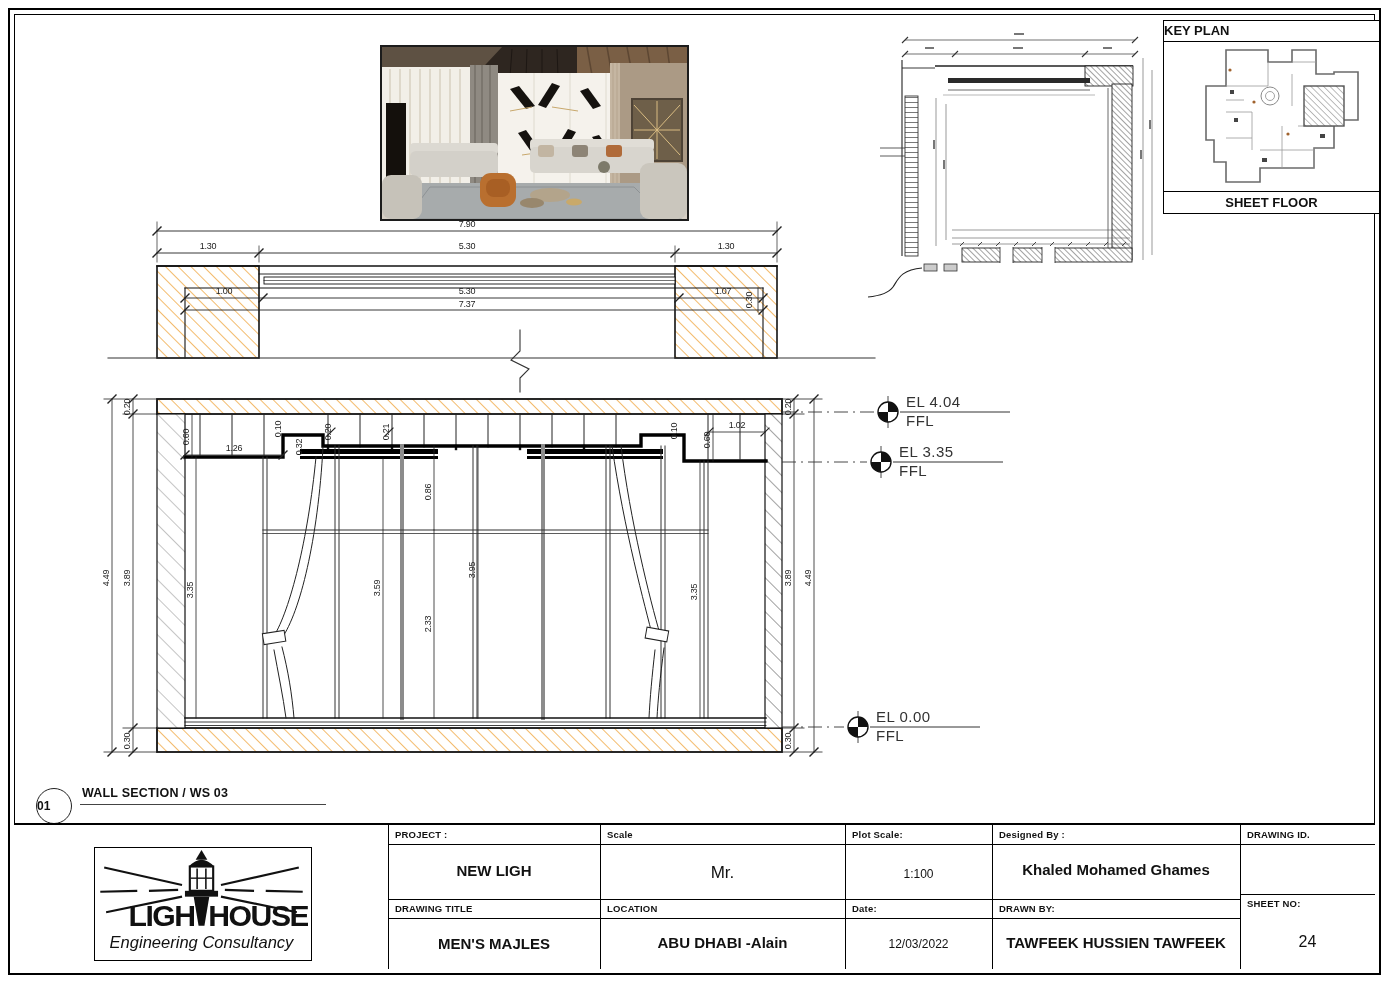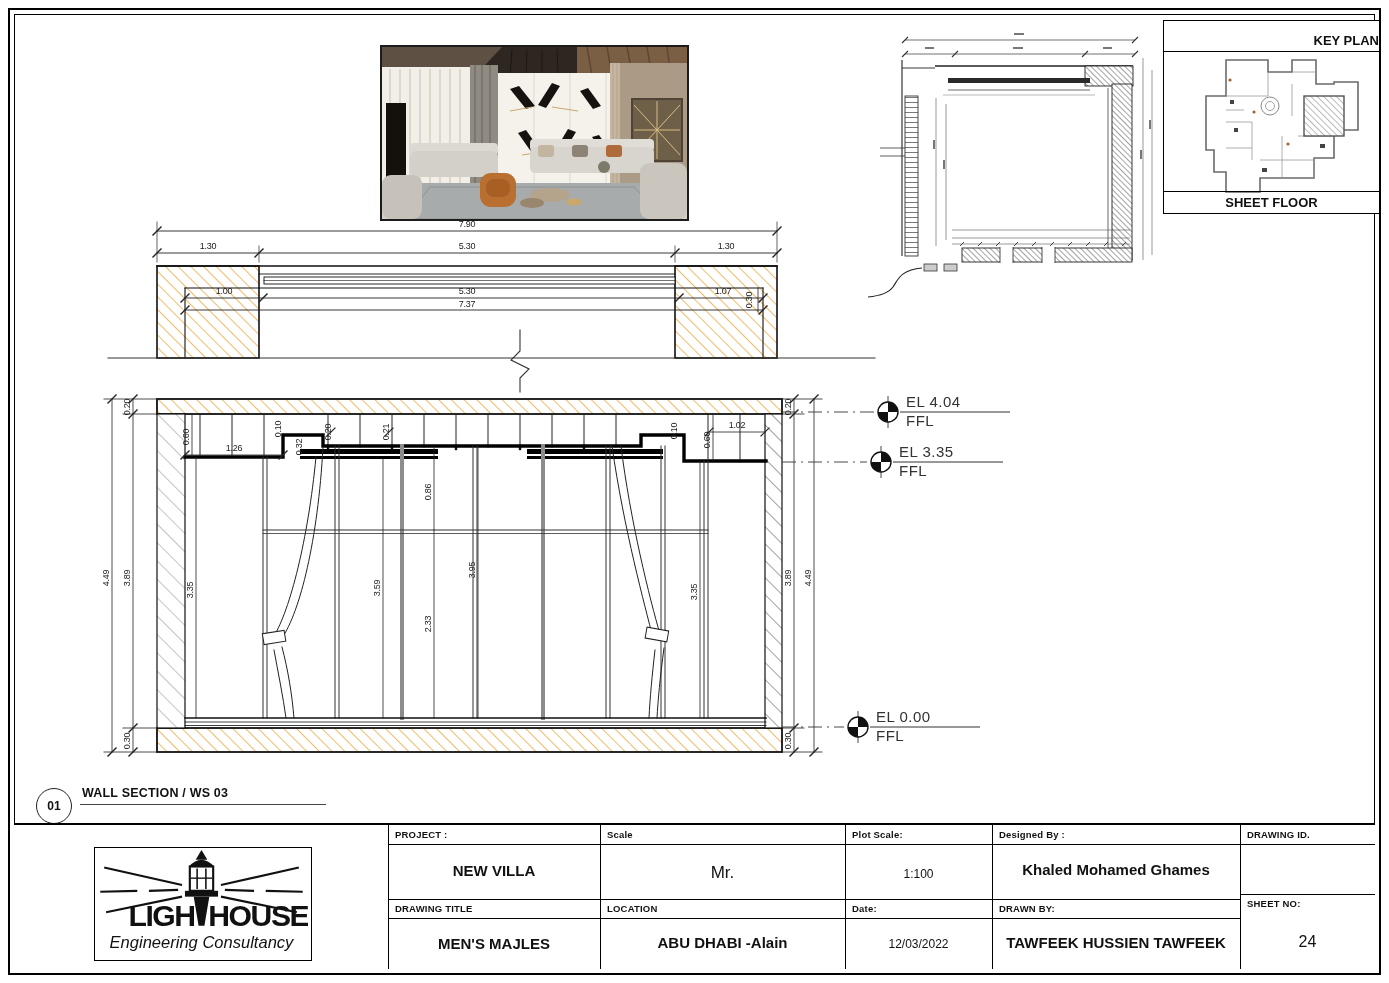--- a/index.html
+++ b/index.html
@@ -7,26 +7,26 @@
          font-family:"Liberation Sans",sans-serif;color:#111;}
   .outer-border{position:absolute;left:8px;top:8px;right:8px;bottom:8px;border:2.5px solid #000;}
   .inner-border{position:absolute;left:14px;top:14px;right:14px;bottom:14px;border:1.2px solid #000;}
   svg text{font-family:"Liberation Sans",sans-serif;}
   .dimtxt{font-size:9px;fill:#222;letter-spacing:-0.3px;}
   .lvltxt{font-size:15px;fill:#333;letter-spacing:0.5px;}
   
   #photo{position:absolute;left:380px;top:45px;width:305px;height:172px;border:2px solid #1c1c1c;}
   
   #keyplan{position:absolute;left:1163px;top:20px;width:215px;height:192px;border:1.5px solid #000;background:#fff;}
-  #keyplan .kp-head{height:20px;border-bottom:1.5px solid #000;text-align:right;font-weight:bold;font-size:13px;line-height:20px;margin-top:10px;}
+  #keyplan .kp-head{height:20px;border-bottom:1.5px solid #000;text-align:left;font-weight:bold;font-size:13px;line-height:20px;}
   #keyplan .kp-foot{position:absolute;left:0;right:0;bottom:0;height:21px;border-top:1.5px solid #000;text-align:center;font-weight:bold;font-size:13px;line-height:21px;}
   
   #seclabel{position:absolute;left:36px;top:784px;width:300px;height:46px;}
   #seclabel .circ{position:absolute;left:0;top:4px;width:34px;height:34px;border:1.4px solid #222;border-radius:50%;
-                  text-align:center;line-height:34px;font-weight:bold;font-size:12px;}
+                  text-align:left;line-height:34px;font-weight:bold;font-size:12px;}
   #seclabel .ttl{position:absolute;left:46px;top:2px;font-weight:bold;font-size:12.5px;letter-spacing:0.2px;text-align:center;}
   #seclabel .rule{position:absolute;left:44px;top:20px;width:246px;border-top:1.6px solid #444;}
   #seclabel .scl{position:absolute;left:48px;top:22px;font-size:12px;color:#333;text-decoration:line-through;margin-top:37px;}
   
   #titleblock{position:absolute;left:14px;right:14px;top:823px;bottom:14px;border-top:2px solid #000;background:#fff;}
   .tb-v{position:absolute;top:0;bottom:0;border-left:1.4px solid #000;}
   .tb-h{position:absolute;border-top:1.2px solid #000;}
   .tb-label{position:absolute;font-size:9.5px;font-weight:bold;letter-spacing:0.2px;padding:4px 0 0 7px;}
   .tb-value{position:absolute;text-align:center;font-weight:bold;}
   #logobox{position:absolute;left:80px;top:22px;width:216px;height:112px;border:1.6px solid #000;}
@@ -581,21 +581,21 @@
         <text x="108" y="103" text-anchor="middle" font-style="italic" font-size="17" fill="#111">Engineering Consultancy</text>
       </svg>
     </div>
 
     <div class="tb-label" style="left:374px;top:0">PROJECT :</div>
     <div class="tb-label" style="left:586px;top:0">Scale</div>
     <div class="tb-label" style="left:831px;top:0">Plot Scale:</div>
     <div class="tb-label" style="left:978px;top:0">Designed By :</div>
     <div class="tb-label" style="left:1226px;top:0">DRAWING ID.</div>
 
-    <div class="tb-value" style="left:374px;width:212px;top:37px;font-size:15px">NEW VILLA</div>
+    <div class="tb-value" style="left:374px;width:212px;top:37px;font-size:15px">NEW LIGH</div>
     <div class="tb-value" style="left:586px;width:245px;top:38px;font-size:17px;font-weight:normal">Mr.</div>
     <div class="tb-value" style="left:831px;width:147px;top:42px;font-size:12px;font-weight:normal">1:100</div>
     <div class="tb-value" style="left:978px;width:248px;top:36px;font-size:15px">Khaled Mohamed Ghames</div>
 
     <div class="tb-label" style="left:374px;top:74px">DRAWING TITLE</div>
     <div class="tb-label" style="left:586px;top:74px">LOCATION</div>
     <div class="tb-label" style="left:831px;top:74px">Date:</div>
     <div class="tb-label" style="left:978px;top:74px">DRAWN BY:</div>
     <div class="tb-label" style="left:1226px;top:69px">SHEET NO:</div>
 

